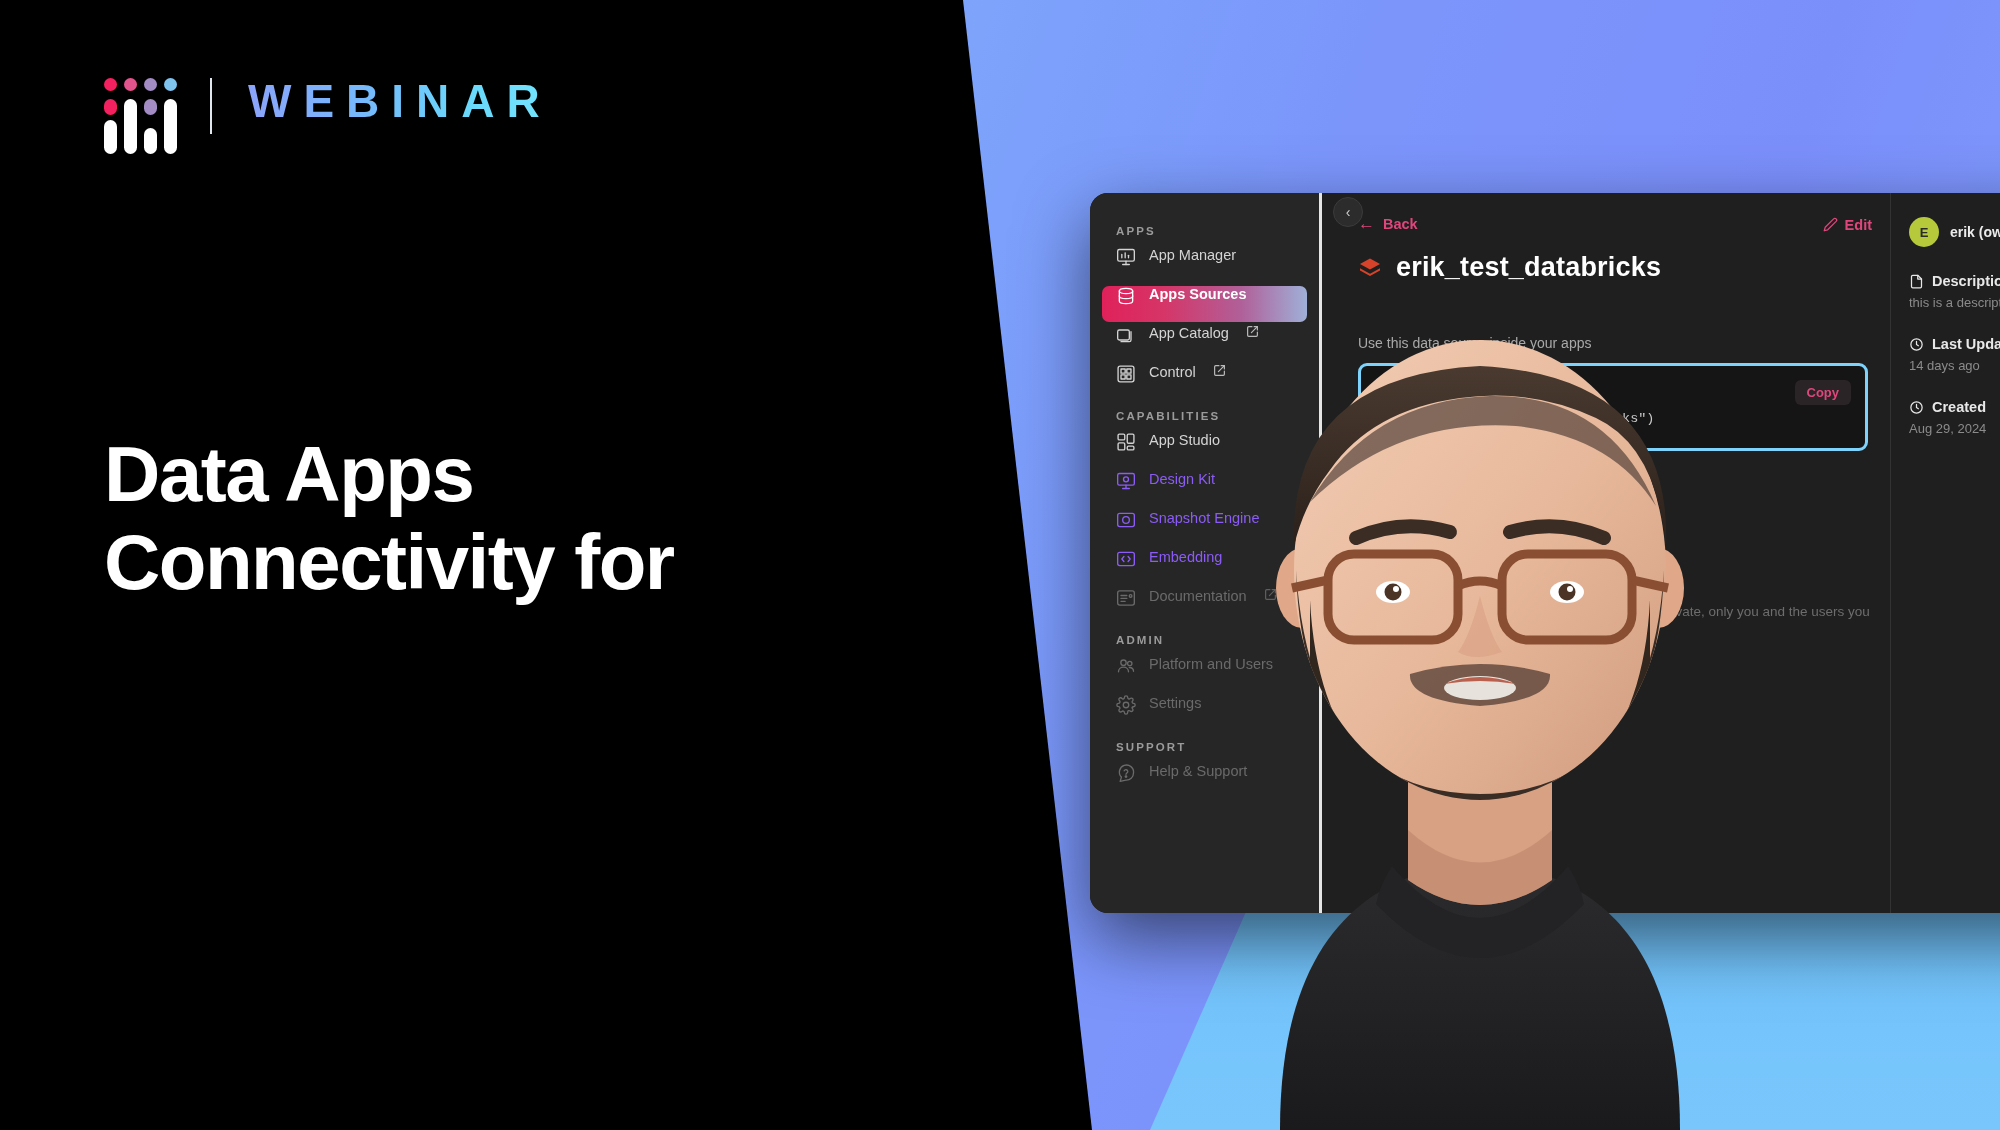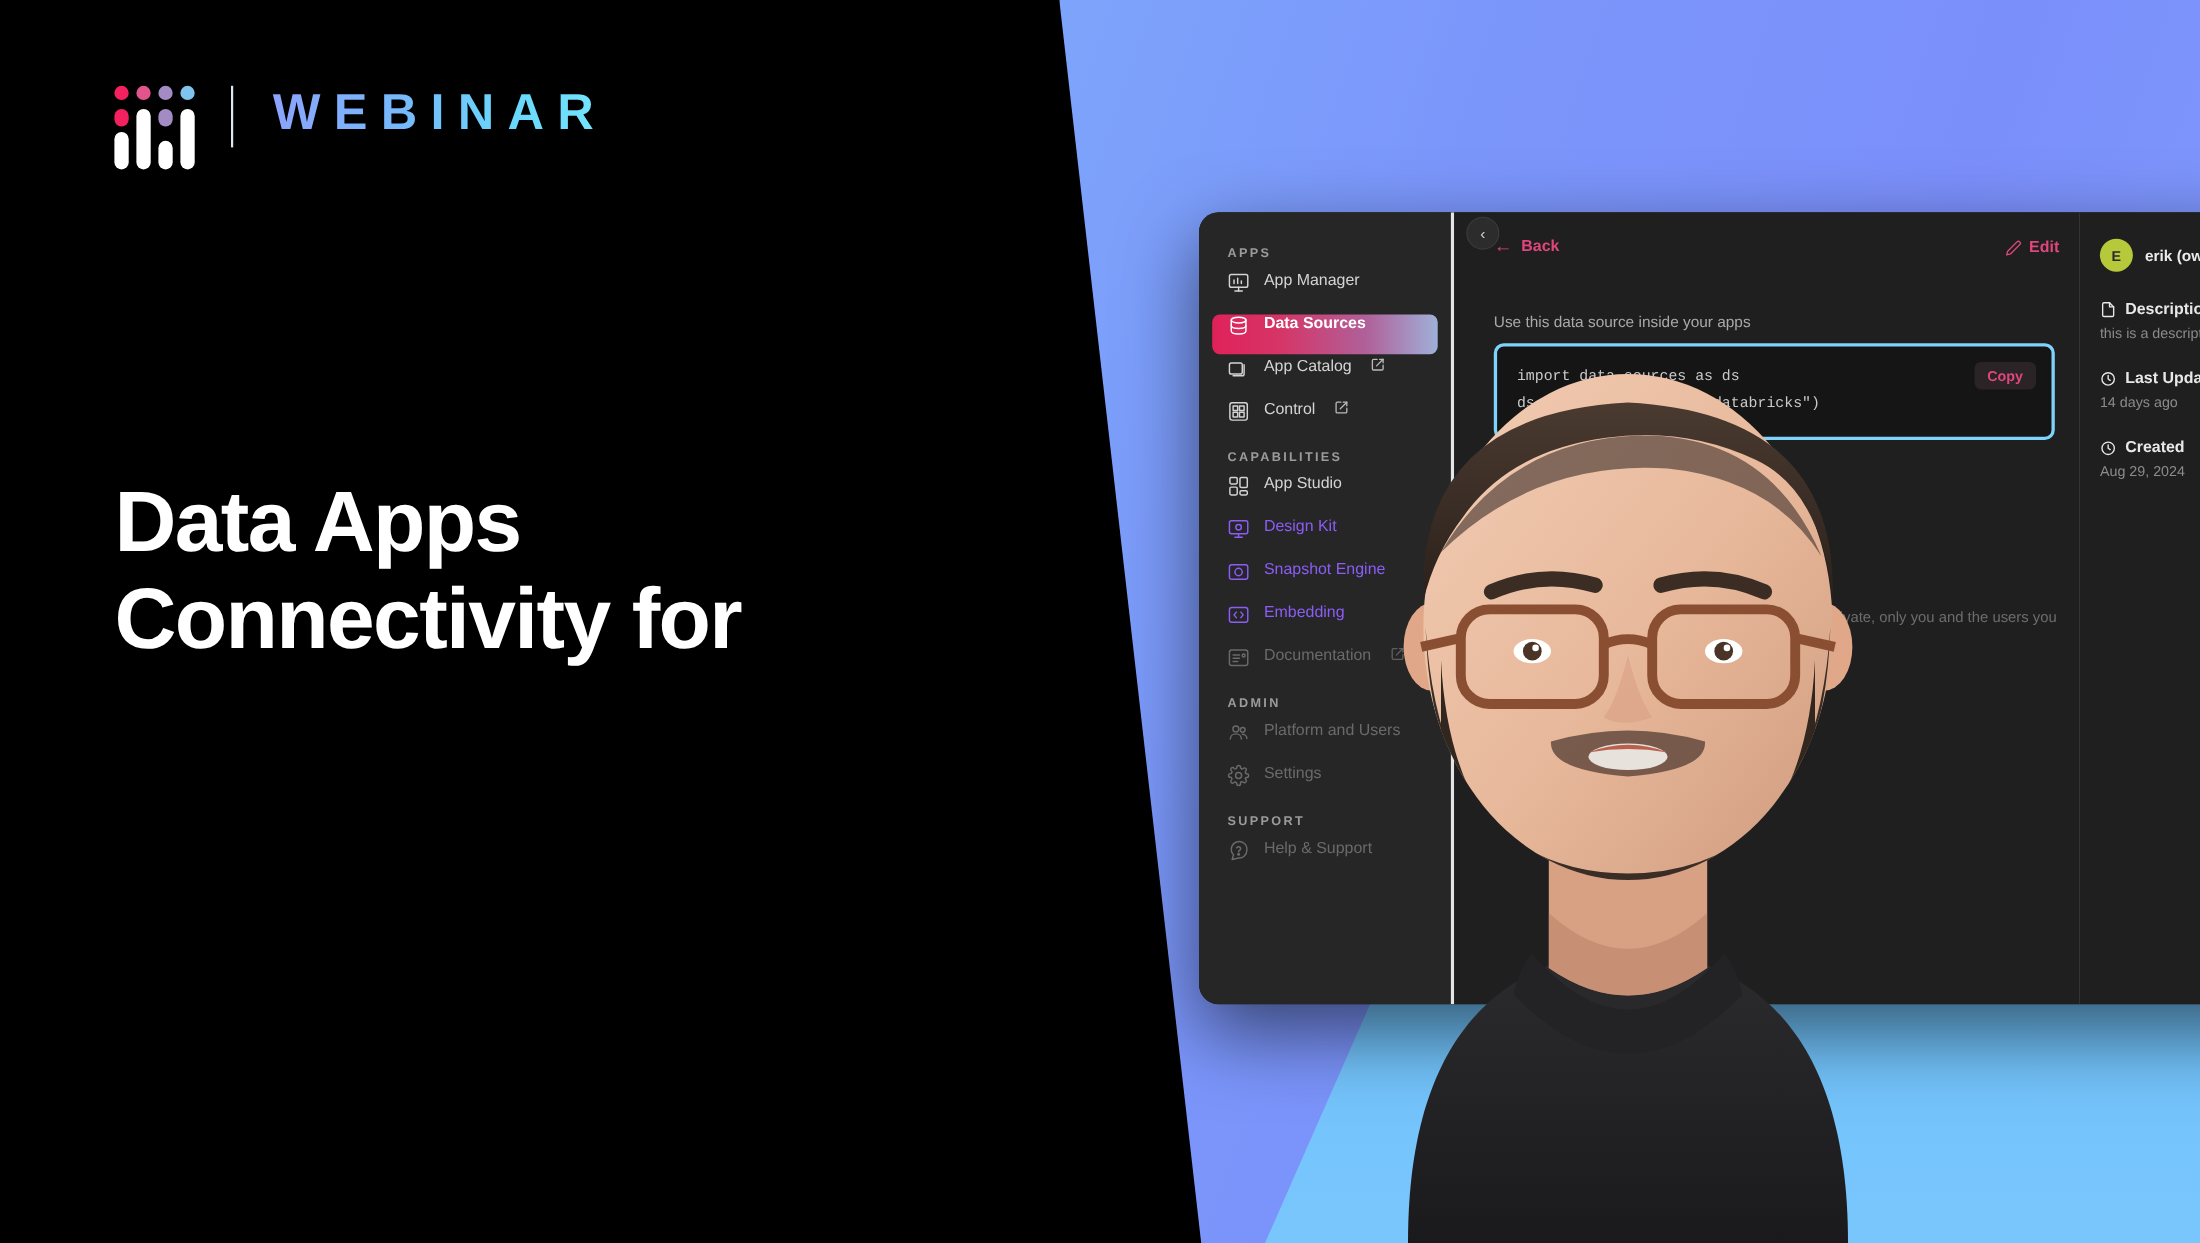--- a/index.html
+++ b/index.html
@@ -76,21 +76,21 @@
 
   
   .app-main { flex:1; position:relative; background:#1f1f1f; padding:22px 0 0 36px; min-width:0; }
   .back-row { display:flex; align-items:center; gap:8px; color:#e0467c; font-size:14.5px; font-weight:600; }
   .back-arrow { font-size:17px; line-height:1; }
   .ds-title-row { display:flex; align-items:center; gap:14px; margin-top:20px; }
   .ds-title { color:#fff; font-size:27px; font-weight:600; letter-spacing:.2px; }
   .brick-icon { width:24px; height:24px; }
 
   .edit-btn {
-    position:absolute; right:0px; top:24px; display:flex; align-items:flex-end; gap:7px;
+    position:absolute; right:0px; top:24px; display:flex; align-items:flex-start; gap:7px;
     color:#e0467c; font-size:14.5px; font-weight:600; padding-right:18px;
   }
   .pencil { width:15px; height:15px; }
 
   .hint-line { margin-top:52px; color:#a9a9a9; font-size:14px; }
   .code-card {
     margin-top:12px; margin-right:22px; background:#151515; border:3px solid #7dd3fc;
     border-radius:9px; padding:16px 18px; position:relative; max-width:610px;
   }
   .code-line { font-family:"Liberation Mono", monospace; font-size:13.5px; color:#c9c9c9; line-height:1.85; white-space:nowrap; }
@@ -181,21 +181,21 @@
           <span>App Manager</span>
         </div>
         <div class="sb-item active">
           <span class="sb-icon">
             <svg viewBox="0 0 24 24" fill="none" stroke="currentColor" stroke-width="1.6" stroke-linecap="round" stroke-linejoin="round">
               <ellipse cx="12" cy="6" rx="8" ry="3.2"></ellipse>
               <path d="M4 6v6c0 1.8 3.6 3.2 8 3.2s8-1.4 8-3.2V6"></path>
               <path d="M4 12v6c0 1.8 3.6 3.2 8 3.2s8-1.4 8-3.2v-6"></path>
             </svg>
           </span>
-          <span>Data Sources</span>
+          <span>Apps Sources</span>
         </div>
         <div class="sb-item ">
           <span class="sb-icon">
             <svg viewBox="0 0 24 24" fill="none" stroke="currentColor" stroke-width="1.6" stroke-linecap="round" stroke-linejoin="round">
               <rect x="2" y="6" width="14" height="12" rx="2"></rect>
               <path d="M18 8v10a2 2 0 0 1-2 2H6"></path>
             </svg>
           </span>
           <span>App Catalog</span>
           <span style="display: flex;">
@@ -327,20 +327,27 @@
         <span>Back</span>
       </div>
 
       <div class="edit-btn">
         <svg class="pencil" viewBox="0 0 24 24" fill="none" stroke="#e0467c" stroke-width="2" stroke-linecap="round" stroke-linejoin="round">
           <path d="M17 3a2.8 2.8 0 1 1 4 4L7.5 20.5 2 22l1.5-5.5L17 3z"></path>
         </svg>
         <span>Edit</span>
       </div>
 
+      <div class="ds-title-row">
+        <svg class="brick-icon" viewBox="0 0 24 24">
+          <path d="M12 2.5 22 8l-10 5.5L2 8l10-5.5z" fill="#d6432a"></path>
+          <path d="M2 12.2 12 17.7l10-5.5v2.4L12 20.1 2 14.6v-2.4z" fill="#d6432a"></path>
+        </svg>
+        <span class="ds-title">erik_test_databricks</span>
+      </div>
 
       <div class="hint-line">Use this data source inside your apps</div>
 
       <div class="code-card">
         <div class="copy-btn">Copy</div>
         <div class="code-line">import data_sources as ds</div>
         <div class="code-line">ds.connect("erik_test_databricks")</div>
       </div>
 
       <div class="foot-note">Control who can use this data source. Once set to private, only you and the users you share it with can use it (restricted).</div>

